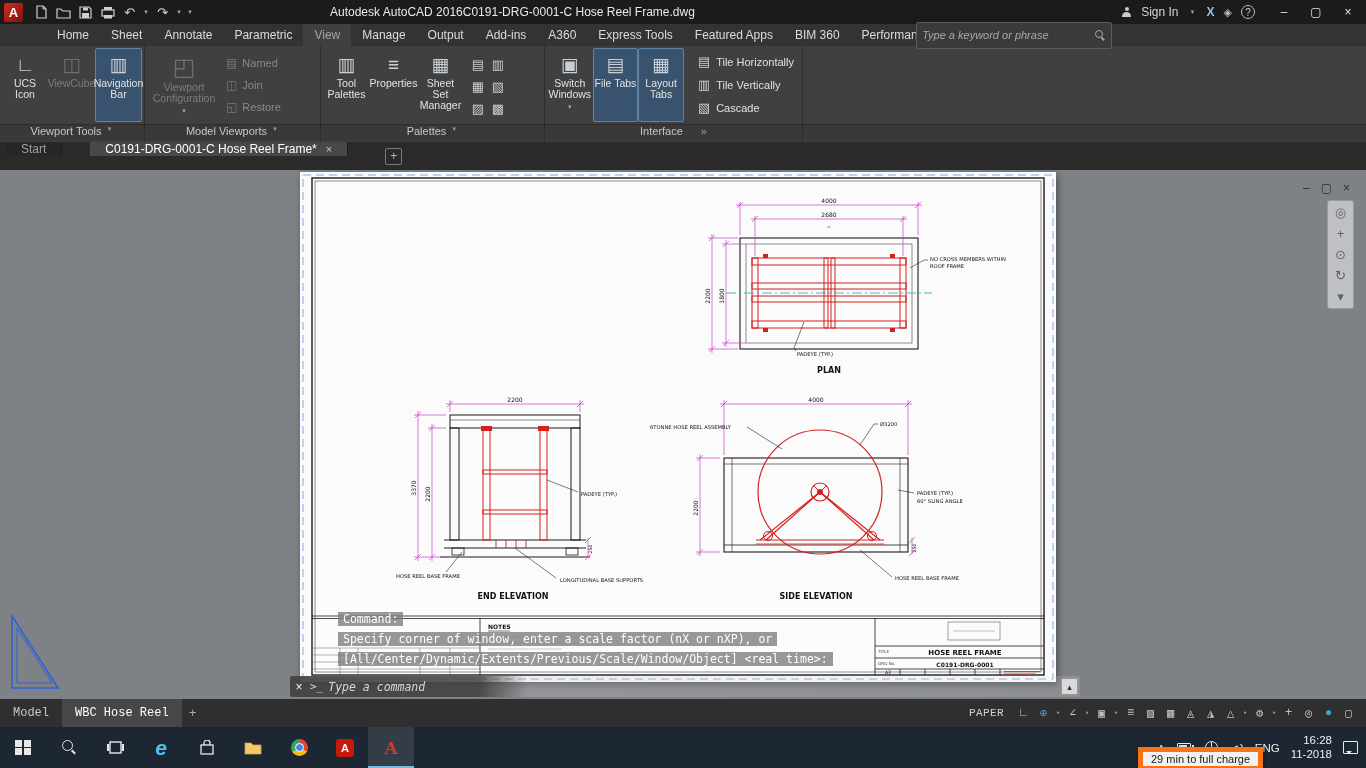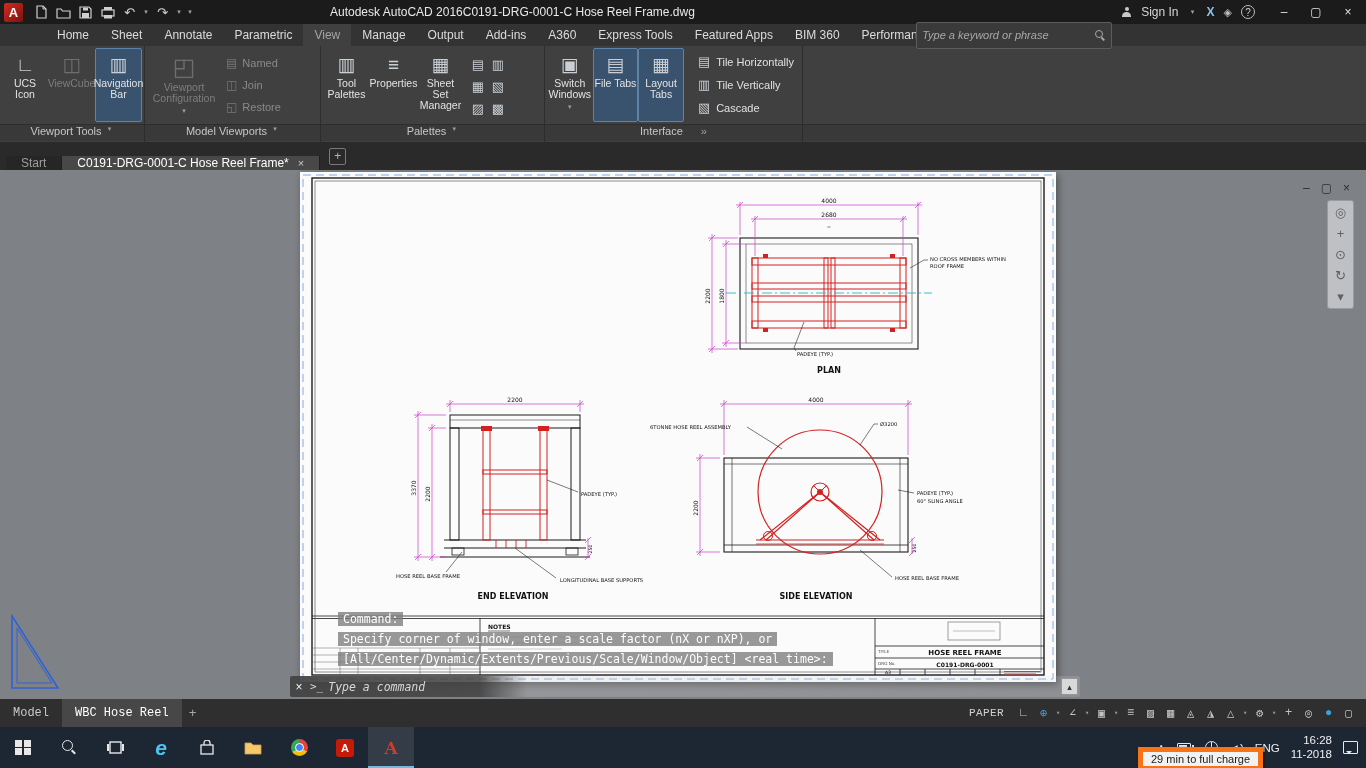--- a/index.html
+++ b/index.html
@@ -57,21 +57,21 @@
   .small-stack{display:flex;flex-direction:column;padding-top:5px;gap:3px;}
   .sbtn{display:flex;align-items:center;gap:5px;font-size:11px;color:#8a8a8a;height:19px;padding:0 5px;}
   .sbtn .gi{font-size:12px;color:#757575;}
   .menu-col{display:flex;flex-direction:column;padding:3px 0 0 8px;gap:2px;}
   .mitem{display:flex;align-items:center;gap:6px;font-size:11px;color:#e0e0e0;height:21px;padding:0 6px;white-space:nowrap;}
   .mitem .gi{font-size:13px;color:#c9cfd4;}
   .pal-grid{display:grid;grid-template-columns:18px 18px;grid-auto-rows:20px;gap:2px;padding:7px 3px 0 5px;}
   .pal-grid .gi{font-size:13px;color:#c9cfd4;text-align:center;line-height:20px;}
 
   
-  .file-tabs{position:absolute;top:142px;left:0;width:100%;height:28px;background:#2a2a2a;display:flex;align-items:flex-end;color:#b5b5b5;font-size:12px;z-index:27;}
+  .file-tabs{position:absolute;top:142px;left:0;width:100%;height:28px;background:#2a2a2a;display:flex;align-items:flex-start;color:#b5b5b5;font-size:12px;z-index:27;gap:28px;}
   .ftab{display:flex;align-items:center;padding:0 15px;gap:9px;border-right:1px solid #1f1f1f;}
   .ftab.start{background:#262626;color:#9e9e9e;margin-left:6px;}
   .ftab.active{background:#484848;color:#fff;}
   .ftab .tclose{color:#c9c9c9;font-size:11px;}
   .ftab-add{align-self:center;width:17px;height:17px;margin-left:9px;border:1px solid #7a7a7a;border-radius:2px;color:#b5b5b5;display:flex;align-items:center;justify-content:center;font-size:12px;}
 
   
   .drawing-area{position:absolute;top:170px;left:0;width:1366px;height:529px;background:#7e8185;z-index:1;}
   .paper{position:absolute;left:300px;top:2px;width:756px;height:510px;background:#fbfbfb;box-shadow:2px 3px 7px rgba(0,0,0,.38);}
   .paper svg{position:absolute;left:0;top:0;}

